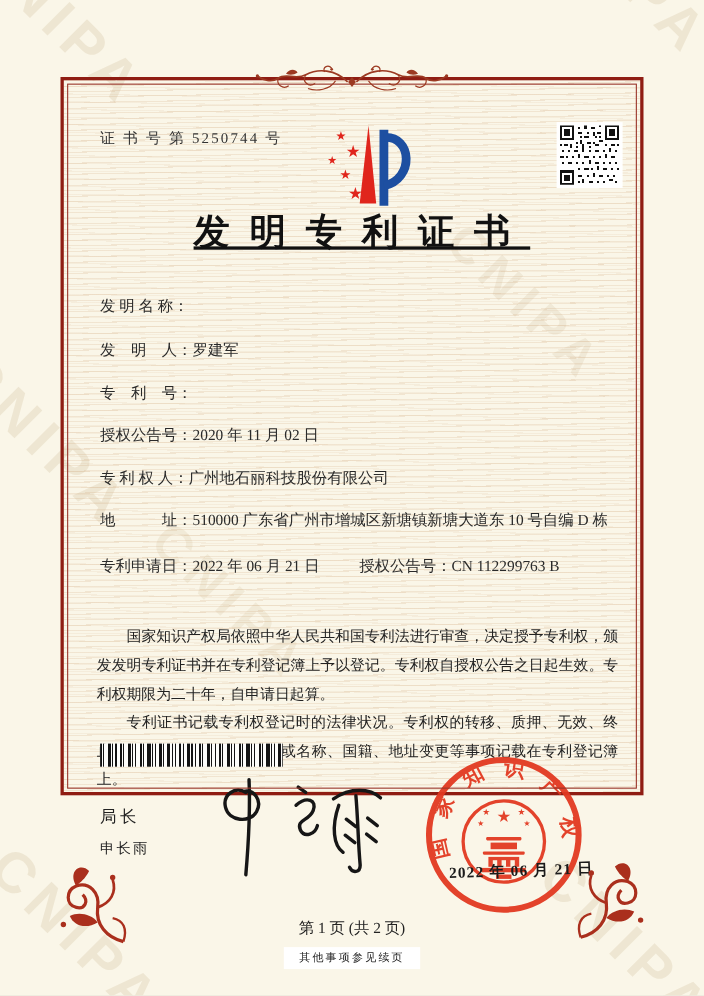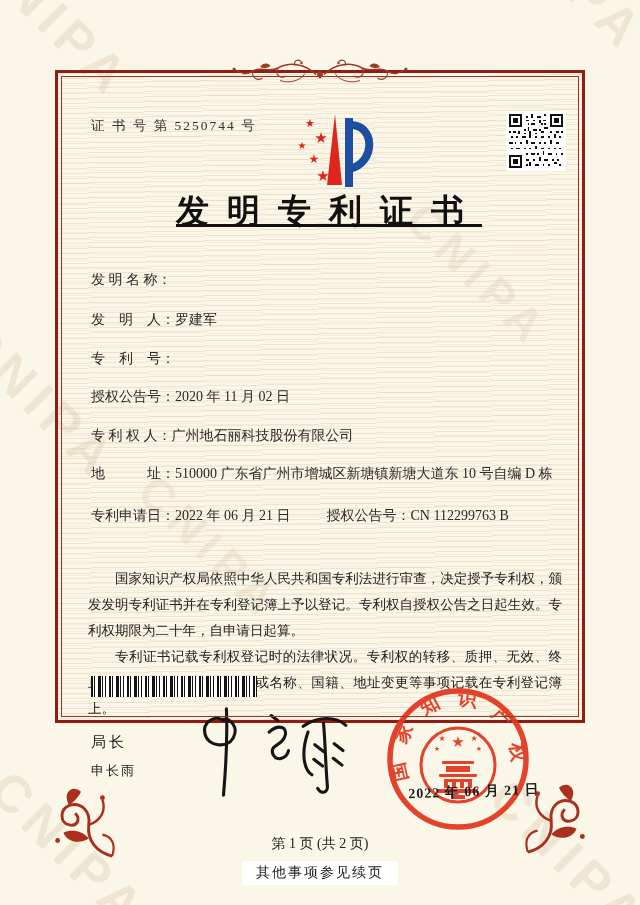--- a/index.html
+++ b/index.html
@@ -50,21 +50,21 @@
   .dir-title{position:absolute;left:33px;top:660px;font-size:15px;letter-spacing:3px;color:#222;}
   .dir-name{position:absolute;left:33px;top:689px;font-size:13px;letter-spacing:2px;color:#222;}
   .sig{position:absolute;left:126px;top:628px;width:180px;height:102px;}
   .seal{position:absolute;left:326px;top:612px;width:148px;height:148px;opacity:0.94;}
   .seal-date{position:absolute;left:296px;top:710px;width:240px;text-align:center;
              font-size:14px;font-weight:bold;color:#1b1b1b;letter-spacing:1px;
              transform:rotate(-2deg);z-index:6;}
   .page-info{position:absolute;left:0;top:762px;width:100%;text-align:center;font-size:14px;color:#222;}
   
   .note{position:absolute;left:50%;top:861px;transform:translateX(-50%);z-index:3;
-        background:#fff;padding:3px 14px;font-size:14px;letter-spacing:2px;color:#222;}
+        background:#fff;padding:3px 14px;font-size:10px;letter-spacing:2px;color:#222;}
 </style>
 </head>
 <body>
 
 <div class="stage">
 
   <div class="wm" style="left:-46px;top:-12px;">CNIPA</div>
   <div class="wm" style="left:468px;top:-58px;">CNIPA</div>
   <div class="wm" style="left:388px;top:248px;font-size:46px;color:rgba(178,150,102,0.13);">CNIPA</div>
   <div class="wm" style="left:-60px;top:370px;">CNIPA</div>

